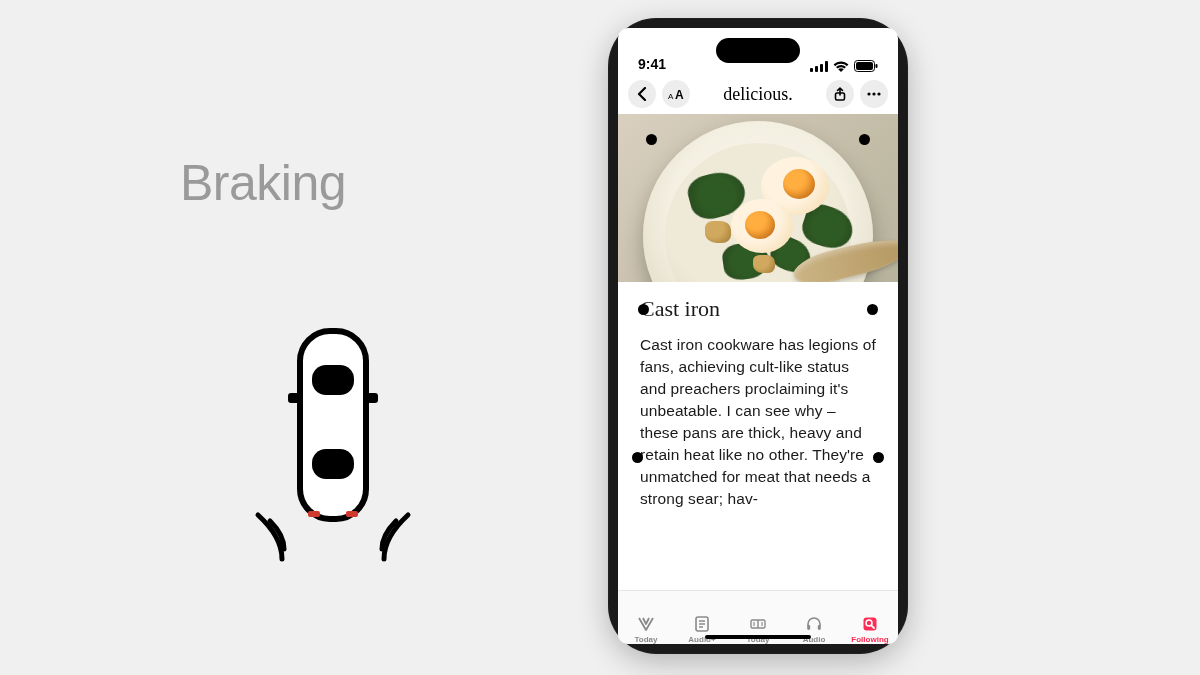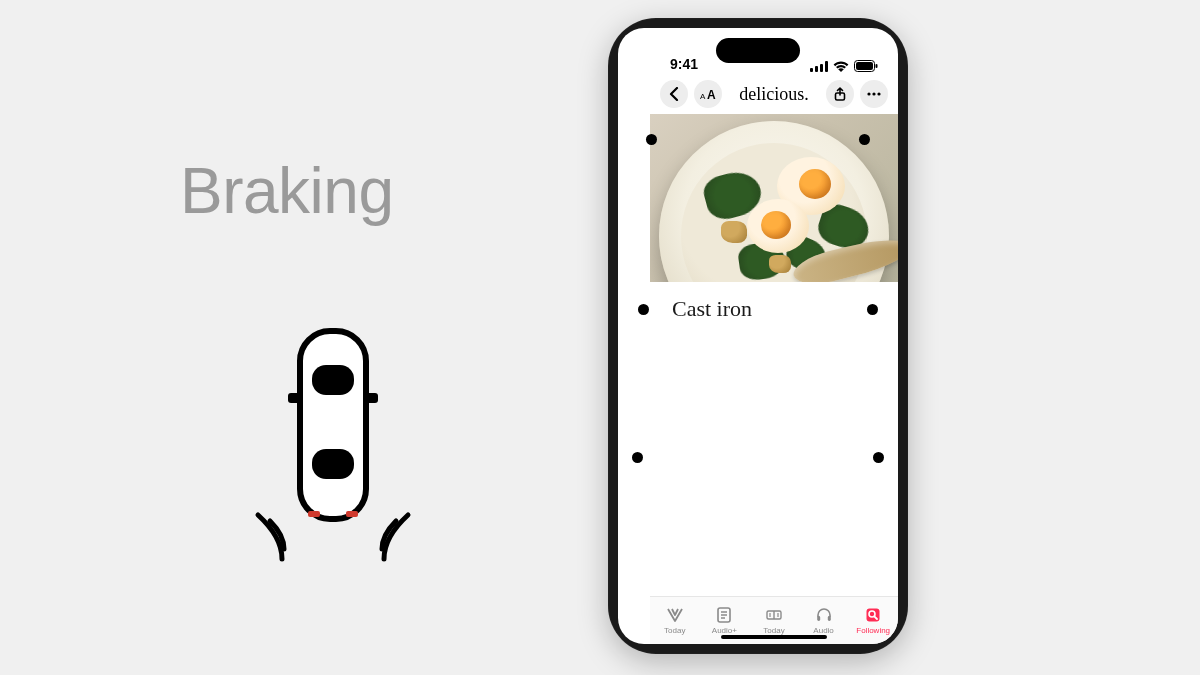--- a/index.html
+++ b/index.html
@@ -5,21 +5,21 @@
   * { margin: 0; padding: 0; box-sizing: border-box; }
   html, body { width: 1200px; height: 675px; overflow: hidden; }
   body { background: #f0f0f0; font-family: -apple-system, "Helvetica Neue", Arial, sans-serif; }
 
   .stage { position: relative; width: 1200px; height: 675px; }
 
   
   .braking-label {
     position: absolute;
     left: 180px; top: 154px;
-    font-size: 64px;
+    font-size: 50px;
     color: #9a9a9a;
     font-weight: 400;
     letter-spacing: -0.5px;
   }
 
   
   .car-group {
     position: absolute;
     left: 248px; top: 325px;
     width: 170px; height: 280px;
@@ -32,24 +32,24 @@
     left: 608px; top: 18px;
     width: 300px; height: 636px;
     border-radius: 48px;
     background: #1a1a1a;
     padding: 10px;
     box-shadow: 0 8px 30px rgba(0,0,0,0.25), inset 0 0 2px rgba(255,255,255,0.1);
   }
   .phone-screen {
     width: 100%; height: 100%;
     background: #fff;
-    border-radius: 26px;
+    border-radius: 10px;
     overflow: hidden;
     position: relative;
-    display: flex; flex-direction: column; padding-left: 32px;
+    display: flex; flex-direction: column;
   }
   .dynamic-island {
     position: absolute;
     top: 10px; left: 50%; transform: translateX(-50%);
     width: 84px; height: 25px;
     background: #000; border-radius: 16px;
     z-index: 20;
   }
 
   
@@ -136,24 +136,25 @@
     margin-bottom: 12px;
   }
   .article-body {
     font-family: "Helvetica Neue", Arial, sans-serif;
     font-size: 15.5px; line-height: 1.42; color:#1a1a1a;
     letter-spacing: 0.1px;
   }
 
   
   .tab-bar {
-    height: 48px; border-top: 1px solid rgba(0,0,0,0.08);
-    display: flex; justify-content: space-around; align-items: center;
+    height: 54px; border-top: 1px solid rgba(0,0,0,0.08);
+    display: flex; justify-content: space-around; align-items: flex-end;
     background: rgba(250,250,250,0.97);
     position: relative;
+    font-weight: bold;
   }
   .tab {
     display: flex; flex-direction: column; align-items: center;
     gap: 2px; width: 20%;
     font-size: 8px; color: #8a8a8a;
   }
   .tab.active { color: #ff2d55; }
   .tab svg { width: 18px; height: 18px; }
 
   .home-indicator {
@@ -264,20 +265,21 @@
 
       <div class="dot" style="left:28px; top:106px"></div>
       <div class="dot" style="right:28px; top:106px"></div>
       <div class="dot" style="left:20px; top:276px"></div>
       <div class="dot" style="right:20px; top:276px"></div>
       <div class="dot" style="left:14px; top:424px"></div>
       <div class="dot" style="right:14px; top:424px"></div>
 
       <div class="article">
         <div class="article-title">Cast iron</div>
+        <div class="article-body">Cast iron cookware has legions of fans, achieving cult-like status and preachers proclaiming it's unbeatable. I can see why – these pans are thick, heavy and retain heat like no other. They're unmatched for meat that needs a strong sear; hav-</div>
       </div>
 
       <div class="tab-bar">
         <div class="tab">
           <svg viewBox="0 0 18 18">
               <path d="M2 3 L9 15 L16 3 M6 3 L9 9 L12 3" fill="none" stroke="currentColor" stroke-width="1.8" stroke-linejoin="round"></path>
             </svg>
           <span>Today</span>
         </div>
         <div class="tab">

